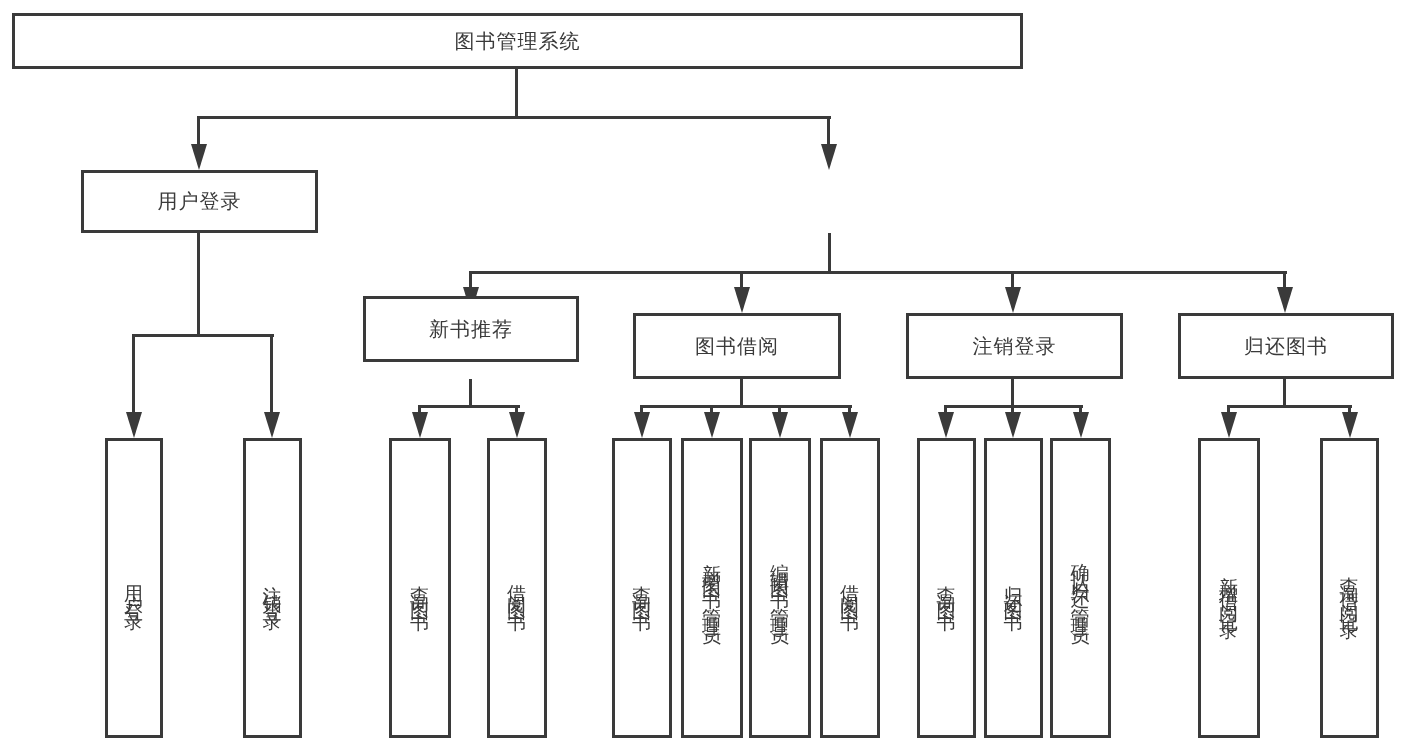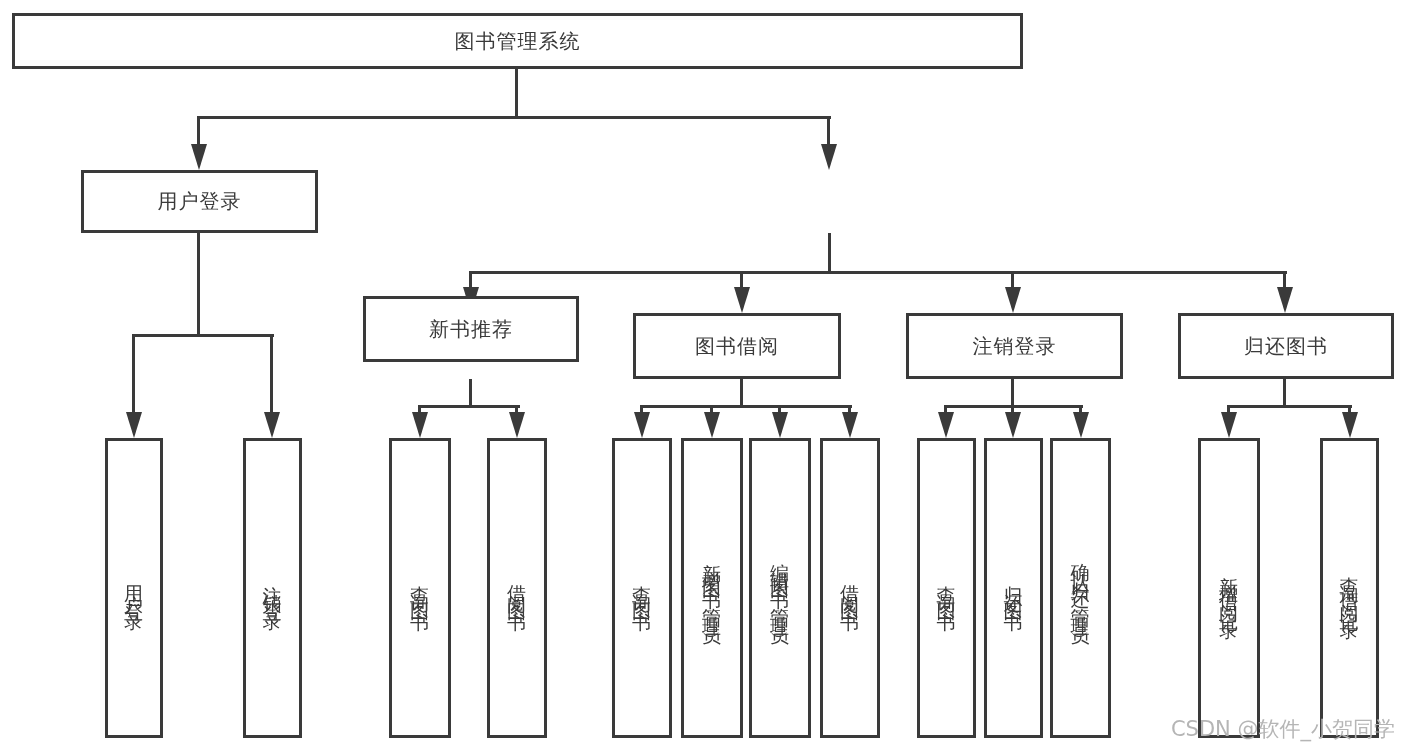--- a/index.html
+++ b/index.html
@@ -170,15 +170,14 @@
     <span>确认归还（管理员）</span>
   </div>
 
   <div class="node leaf" style="left:1198px;top:438px;width:62px;height:300px">
     <span>新增借阅记录</span>
   </div>
   <div class="node leaf" style="left:1320px;top:438px;width:59px;height:300px">
     <span>查询借阅记录</span>
   </div>
 
-  <div class="watermark">CSDN @软件_小贺同学</div>
 
 </div>
 
 </body></html>

